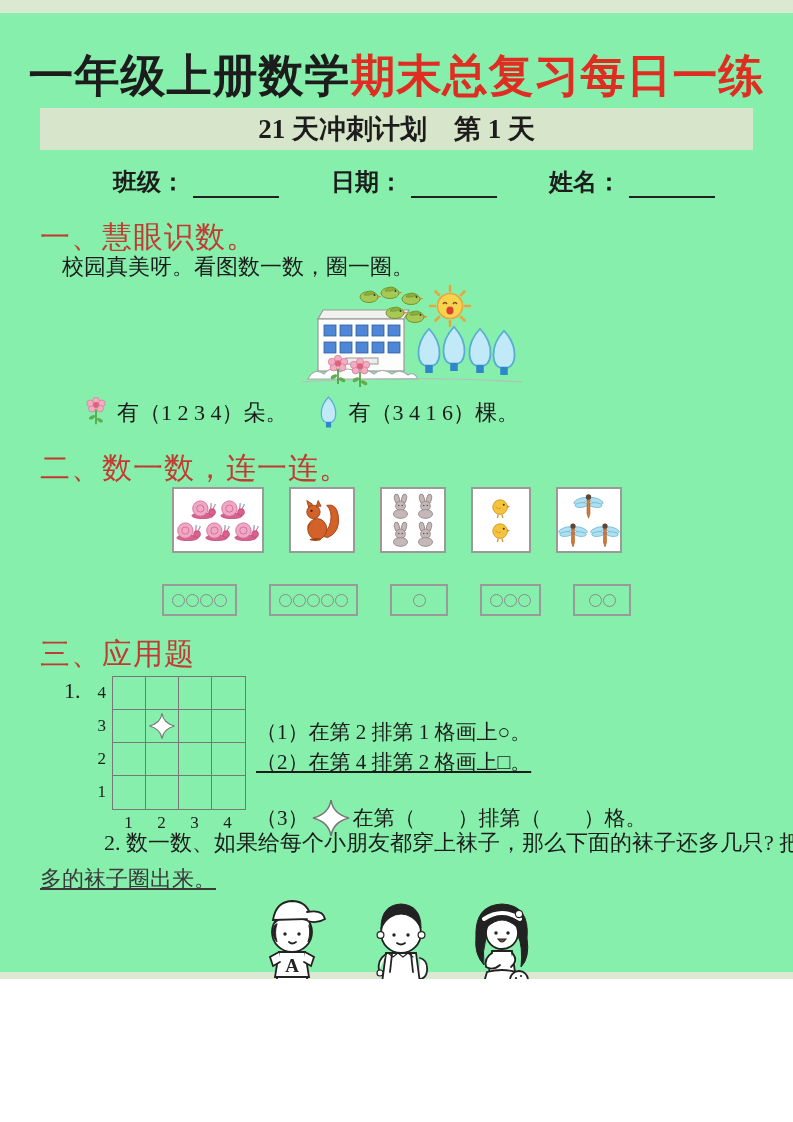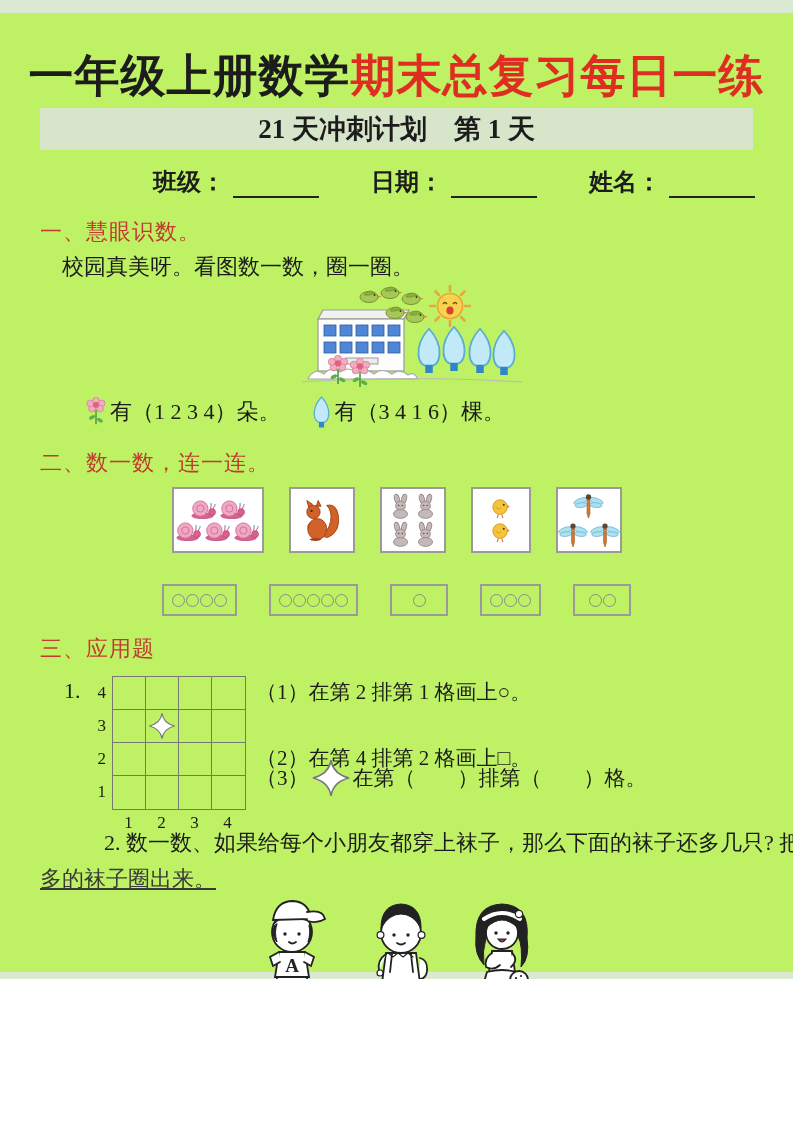--- a/index.html
+++ b/index.html
@@ -1,40 +1,40 @@
 <!DOCTYPE html>
 <html><head>
 <meta charset="utf-8">
 <style>
   html,body{margin:0;padding:0;background:#fff;}
-  .page{position:relative;width:793px;height:979px;background:#bef264;overflow:hidden;
+  .page{position:relative;width:793px;height:979px;background:#86efac;overflow:hidden;
         font-family:"Liberation Serif","DejaVu Serif",serif;color:#1c1c1c;}
   .edge-top{position:absolute;top:0;left:0;right:0;height:13px;background:#dbe8d2;}
   .edge-bottom{position:absolute;bottom:0;left:0;right:0;height:7px;background:#dbe8d2;}
 
   .title{position:absolute;top:46px;left:0;right:0;text-align:center;
          font-size:45px;font-weight:bold;letter-spacing:1px;white-space:nowrap;}
   .title .red{color:#e02d22;}
   .banner{position:absolute;top:108px;left:40px;right:40px;height:42px;background:#d7e6ca;
           text-align:center;line-height:42px;font-size:27px;font-weight:bold;}
 
   .form-row{position:absolute;top:166px;left:113px;display:flex;gap:52px;
-            font-size:24px;font-weight:bold;align-items:flex-end;margin-left:40px;}
+            font-size:24px;font-weight:bold;align-items:flex-end;}
   .form-item{display:flex;align-items:flex-end;}
   .blank{display:inline-block;width:86px;height:24px;border-bottom:2px solid #222;margin-left:8px;}
 
-  .sec-head{position:absolute;left:40px;color:#c23a31;font-size:22px;letter-spacing:1px;}
+  .sec-head{position:absolute;left:40px;color:#c23a31;font-size:30px;letter-spacing:1px;}
   .sec1{top:217px;} .sec2{top:448px;} .sec3{top:634px;text-align:center;}
   .intro{position:absolute;top:252px;left:62px;font-size:22px;}
 
   .scene{position:absolute;top:281px;left:50%;transform:translateX(-46%);}
 
   .ans-row{position:absolute;top:396px;left:85px;display:flex;gap:30px;
            font-size:22px;align-items:center;white-space:nowrap;}
-  .ans-item{display:flex;align-items:center;gap:3px;}
+  .ans-item{display:flex;align-items:flex-end;gap:10px;}
 
   .pic-row{position:absolute;top:487px;left:0;right:0;display:flex;justify-content:center;
            gap:25px;align-items:stretch;}
   .pic-box{height:66px;border:2px solid #9a9a9a;background:#fff;display:flex;
            flex-direction:column;justify-content:center;gap:2px;box-sizing:border-box;}
   .pic-box:nth-child(1){width:92px;} .pic-box:nth-child(2){width:66px;}
   .pic-box:nth-child(3){width:66px;} .pic-box:nth-child(4){width:60px;}
   .pic-box:nth-child(5){width:66px;}
   .pic-box-row{display:flex;justify-content:center;align-items:center;gap:2px;}
   .anim-snail{width:27px;height:20px;} .anim-squirrel{width:38px;height:44px;}
@@ -53,22 +53,22 @@
         border:1px solid #777;}
   .gcell{border-right:1px solid #777;border-bottom:1px solid #777;display:flex;
          align-items:center;justify-content:center;}
   .gcell:nth-child(4n){border-right:none;}
   .gcell:nth-child(n+13){border-bottom:none;}
   .grid-rows{position:absolute;top:0;left:-22px;width:16px;text-align:right;}
   .grid-rows div{height:33px;line-height:33px;font-size:17px;}
   .grid-cols{display:flex;margin-top:3px;}
   .grid-cols div{width:33px;text-align:center;font-size:17px;}
 
-  .q{position:absolute;left:256px;font-size:21px;white-space:nowrap;}
-  .q1{top:678px;} .q2{top:744px;}
+  .q{position:absolute;left:256px;font-size:21px;white-space:nowrap;margin-top:40px;}
+  .q1{top:678px;} .q2{top:708px;text-decoration:underline;}
   .q3{top:758px;display:flex;align-items:center;gap:2px;}
 
   .ex2-line{position:absolute;font-size:22px;white-space:nowrap;}
   .ex2-l1{top:828px;left:62px;margin-left:42px;} .ex2-l2{top:864px;left:40px;color:#3a3a3a;text-decoration:underline;}
 
   .children{position:absolute;top:890px;left:50%;transform:translateX(-50%);}
   .socks-row{position:absolute;top:1032px;left:0;right:0;display:flex;justify-content:center;gap:5px;}
   .sock{width:36px;height:42px;}
   .hidden-defs{position:absolute;width:0;height:0;overflow:hidden;}
 </style>

